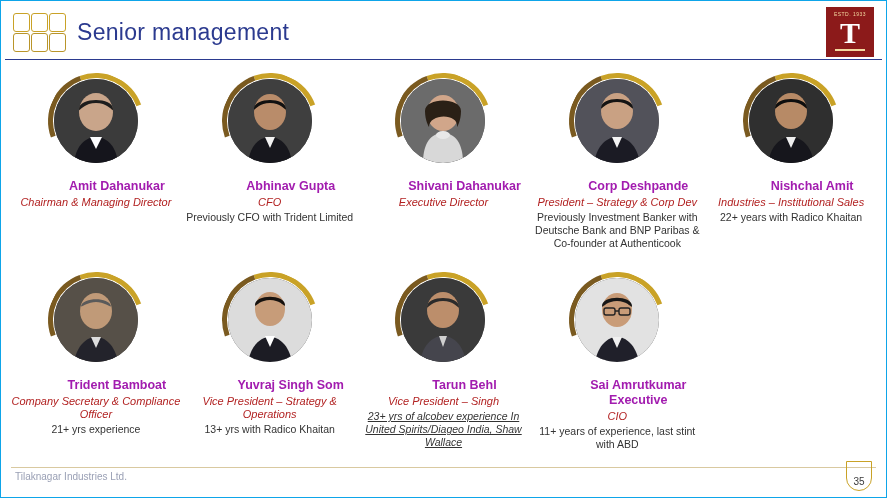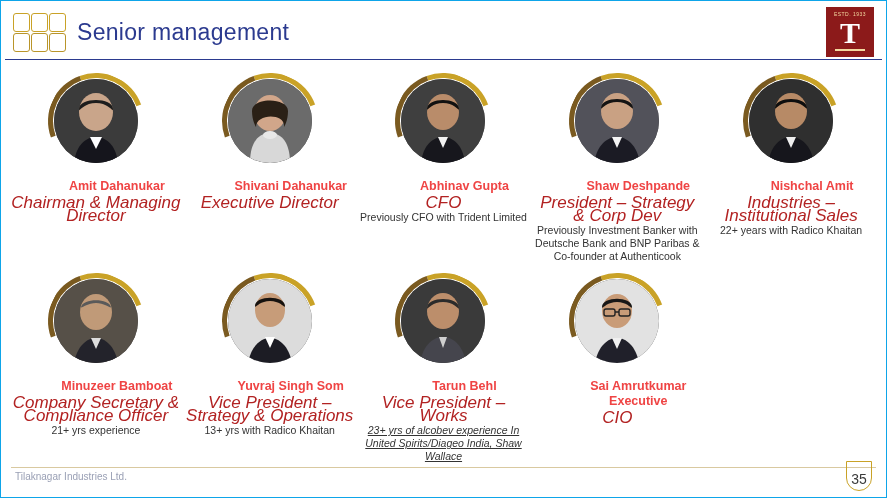--- a/index.html
+++ b/index.html
@@ -78,26 +78,26 @@
     transform:rotate(25deg);
   }
   .photo{
     position:absolute;left:6px;top:6px;width:84px;height:84px;
     border-radius:50%;
     overflow:hidden;
     background:#4a4a4a;
   }
   .photo svg{display:block;width:84px;height:84px;}
   .p-name{
-    font-size:12.5px;font-weight:bold;color:#ef4444;line-height:15px;
+    font-size:12.5px;font-weight:bold;color:#a21caf;line-height:15px;
     margin-bottom:2px;
     margin-left:42px;
   }
   .p-role{
-    font-size:17px;font-style:italic;color:#b22222;line-height:13px;
+    font-size:11px;font-style:italic;color:#b22222;line-height:13px;
     margin-bottom:2px;max-width:170px;
   }
   .p-desc{
     font-size:10.5px;color:#333333;line-height:13px;max-width:172px;
   }
   .p-desc.it{font-style:italic;text-decoration:underline;}
   
   .footer{
     position:absolute;left:0;right:0;bottom:0;height:32px;padding-left:20px;
   }
@@ -109,21 +109,21 @@
     font-size:10px;color:#9aa0b5;
   }
   .page-badge{
     position:absolute;right:14px;top:-4px;
     width:26px;height:30px;
     border:1px solid #c9a227;
     border-radius:0 0 13px 13px;
     display:flex;align-items:flex-end;justify-content:center;
     padding-bottom:3px;
     box-sizing:border-box;
-    font-size:14px;color:#3a3a3a;
+    font-size:10px;color:#3a3a3a;
   }
   .footer-bar{
     position:absolute;left:0;right:0;bottom:0;height:6px;background:#ffffff;
   }
 </style>
 </head>
 <body>
 
 <div class="slide">
 
@@ -162,66 +162,66 @@
       <div class="p-name">Amit Dahanukar</div>
       <div class="p-role">Chairman &amp; Managing Director</div>
       <div class="p-desc"></div>
     </div>
 
     <div class="person">
       <div class="photo-wrap">
         <div class="ring"></div>
         <div class="photo">
           <svg viewBox="0 0 84 84">
+              <rect width="84" height="84" fill="#3f3f3f"></rect>
+              <ellipse cx="42" cy="33" rx="16" ry="18" fill="#b98c6a"></ellipse>
+              <path d="M26 30c0-12 32-12 32 0 0 3-4-6-16-6s-16 9-16 6z" fill="#111"></path>
+              <path d="M20 84c2-18 12-26 22-26s20 8 22 26z" fill="#17171d"></path>
+              <path d="M37 58h10l-5 11z" fill="#f2f2f2"></path>
+            </svg>
+        </div>
+      </div>
+      <div class="p-name">Abhinav Gupta</div>
+      <div class="p-role">CFO</div>
+      <div class="p-desc">Previously CFO with Trident Limited</div>
+    </div>
+
+    <div class="person">
+      <div class="photo-wrap">
+        <div class="ring"></div>
+        <div class="photo">
+          <svg viewBox="0 0 84 84">
               <rect width="84" height="84" fill="#6b6b6b"></rect>
               <path d="M22 84c0-20 8-30 20-30s20 10 20 30z" fill="#d8d8d8"></path>
               <ellipse cx="42" cy="34" rx="16" ry="18" fill="#d1a68a"></ellipse>
               <path d="M24 32c0-14 36-14 36 0 0 10-4 16-4 16 2-14-28-14-28 0 0 0-4-6-4-16z" fill="#2a2016"></path>
               <ellipse cx="42" cy="56" rx="7" ry="4" fill="#e8e8e8"></ellipse>
             </svg>
         </div>
       </div>
       <div class="p-name">Shivani Dahanukar</div>
       <div class="p-role">Executive Director</div>
       <div class="p-desc"></div>
     </div>
 
-    <div class="person">
-      <div class="photo-wrap">
-        <div class="ring"></div>
-        <div class="photo">
-          <svg viewBox="0 0 84 84">
-              <rect width="84" height="84" fill="#3f3f3f"></rect>
-              <ellipse cx="42" cy="33" rx="16" ry="18" fill="#b98c6a"></ellipse>
-              <path d="M26 30c0-12 32-12 32 0 0 3-4-6-16-6s-16 9-16 6z" fill="#111"></path>
-              <path d="M20 84c2-18 12-26 22-26s20 8 22 26z" fill="#17171d"></path>
-              <path d="M37 58h10l-5 11z" fill="#f2f2f2"></path>
-            </svg>
-        </div>
-      </div>
-      <div class="p-name">Abhinav Gupta</div>
-      <div class="p-role">CFO</div>
-      <div class="p-desc">Previously CFO with Trident Limited</div>
-    </div>
-
 
     <div class="person">
       <div class="photo-wrap">
         <div class="ring"></div>
         <div class="photo">
           <svg viewBox="0 0 84 84">
               <rect width="84" height="84" fill="#52525a"></rect>
               <ellipse cx="42" cy="32" rx="16" ry="18" fill="#c9a183"></ellipse>
               <path d="M26 29c0-12 32-12 32 0 0 3-4-6-16-6s-16 9-16 6z" fill="#141414"></path>
               <path d="M19 84c3-18 13-26 23-26s20 8 23 26z" fill="#1b1b24"></path>
               <path d="M37 58h10l-5 11z" fill="#f5f5f5"></path>
             </svg>
         </div>
       </div>
-      <div class="p-name">Shaw Deshpande</div>
+      <div class="p-name">Corp Deshpande</div>
       <div class="p-role">President – Strategy &amp; Corp Dev</div>
       <div class="p-desc">Previously Investment Banker with Deutsche Bank and BNP Paribas &amp; Co-founder at Authenticook</div>
     </div>
 
     <div class="person">
       <div class="photo-wrap">
         <div class="ring"></div>
         <div class="photo">
           <svg viewBox="0 0 84 84">
               <rect width="84" height="84" fill="#2f2f2f"></rect>
@@ -243,21 +243,21 @@
         <div class="photo">
           <svg viewBox="0 0 84 84">
               <rect width="84" height="84" fill="#565048"></rect>
               <ellipse cx="42" cy="33" rx="16" ry="18" fill="#c09a78"></ellipse>
               <path d="M27 28c2-9 28-9 30 0 0 2-6-4-15-4s-15 6-15 4z" fill="#5a5a5a"></path>
               <path d="M20 84c3-17 13-25 22-25s19 8 22 25z" fill="#23232b"></path>
               <path d="M37 59h10l-5 11z" fill="#dddddd"></path>
             </svg>
         </div>
       </div>
-      <div class="p-name">Minuzeer Bamboat</div>
+      <div class="p-name">Trident Bamboat</div>
       <div class="p-role">Company Secretary &amp; Compliance Officer</div>
       <div class="p-desc">21+ yrs experience</div>
     </div>
 
     <div class="person">
       <div class="photo-wrap">
         <div class="ring"></div>
         <div class="photo">
           <svg viewBox="0 0 84 84">
               <rect width="84" height="84" fill="#dcdcdc"></rect>
@@ -280,21 +280,21 @@
           <svg viewBox="0 0 84 84">
               <rect width="84" height="84" fill="#3a3a3a"></rect>
               <ellipse cx="42" cy="32" rx="16" ry="18" fill="#bc8e6b"></ellipse>
               <path d="M26 29c0-12 32-12 32 0 0 3-4-6-16-6s-16 9-16 6z" fill="#2b2b2b"></path>
               <path d="M19 84c3-18 13-26 23-26s20 8 23 26z" fill="#45454d"></path>
               <path d="M38 58h8l-4 11z" fill="#cfcfcf"></path>
             </svg>
         </div>
       </div>
       <div class="p-name">Tarun Behl</div>
-      <div class="p-role">Vice President – Works</div>
+      <div class="p-role">Vice President – Singh</div>
       <div class="p-desc it">23+ yrs of alcobev experience In United Spirits/Diageo India, Shaw Wallace</div>
     </div>
 
     <div class="person">
       <div class="photo-wrap">
         <div class="ring"></div>
         <div class="photo">
           <svg viewBox="0 0 84 84">
               <rect width="84" height="84" fill="#e2e2e2"></rect>
               <ellipse cx="42" cy="32" rx="15" ry="17" fill="#c99c78"></ellipse>
@@ -302,20 +302,21 @@
               <rect x="29" y="30" width="11" height="7" rx="2" fill="none" stroke="#222" stroke-width="1.4"></rect>
               <rect x="44" y="30" width="11" height="7" rx="2" fill="none" stroke="#222" stroke-width="1.4"></rect>
               <path d="M40 33h4" stroke="#222" stroke-width="1.4"></path>
               <path d="M20 84c3-17 13-25 22-25s19 8 22 25z" fill="#20202a"></path>
               <path d="M37 59h10l-5 11z" fill="#f0f0f0"></path>
             </svg>
         </div>
       </div>
       <div class="p-name">Sai Amrutkumar Executive</div>
       <div class="p-role">CIO</div>
+      <div class="p-desc">11+ years of experience, last stint with ABD</div>
     </div>
 
   </div>
 
   <div class="footer">
     <div class="footer-line"></div>
     <div class="footer-text">Tilaknagar Industries Ltd.</div>
     <div class="page-badge">35</div>
     <div class="footer-bar"></div>
   </div>

